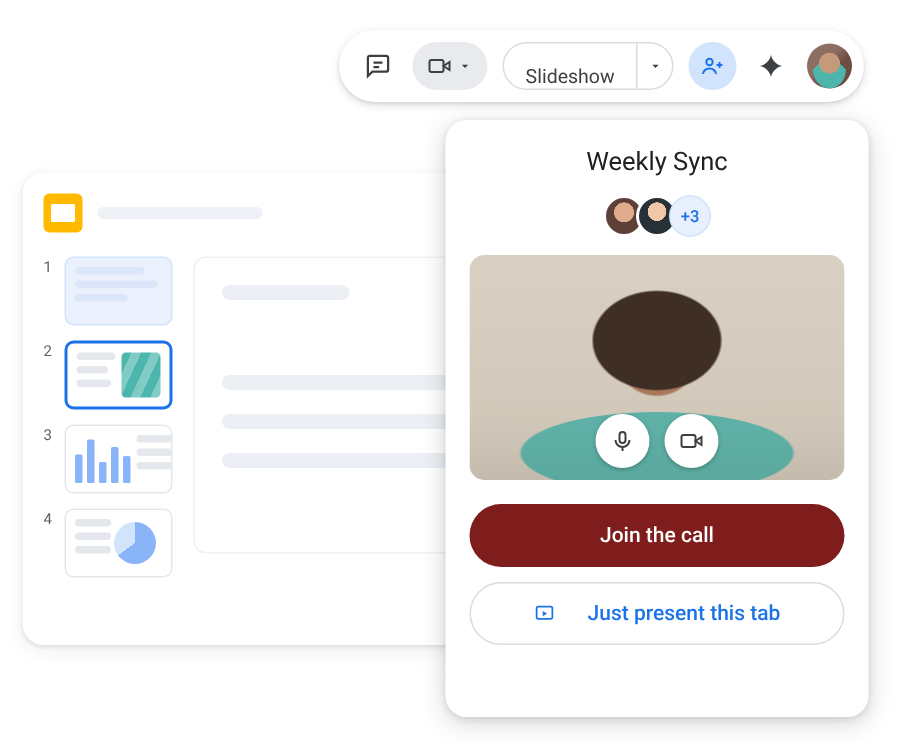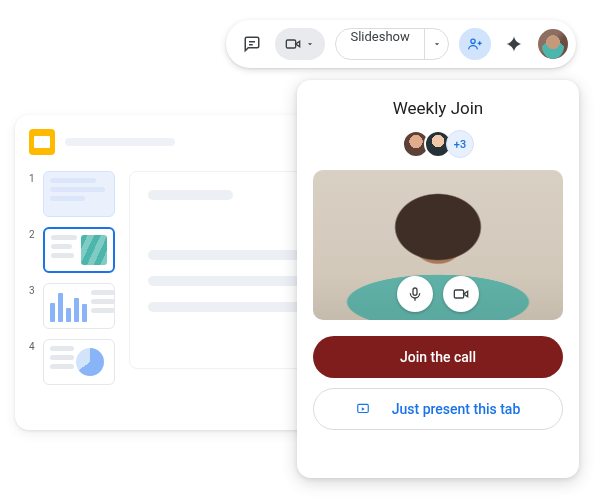--- a/index.html
+++ b/index.html
@@ -37,21 +37,21 @@
   }
   .slideshow-group {
     display: flex; align-items: center;
     height: 32px;
     border: 1px solid #dadce0;
     border-radius: 999px;
     overflow: hidden;
   }
   .slideshow-btn {
     padding: 0 14px; height: 100%;
-    display: flex; align-items: flex-start;
+    display: flex; align-items: flex-end;
     font-size: 13px; color: #3c4043;
     border-right: 1px solid #dadce0;
   }
   .slideshow-drop {
     width: 26px; height: 100%;
     display: flex; align-items: center; justify-content: center;
   }
   .share-btn {
     width: 32px; height: 32px;
     border-radius: 50%;
@@ -319,21 +319,21 @@
       <div class="cline short"></div>
       <div style="height:18px"></div>
       <div class="cline"></div>
       <div class="cline"></div>
       <div class="cline"></div>
     </div>
   </div>
 </div>
 
 <div class="meet">
-  <div class="meet-title">Weekly Join</div>
+  <div class="meet-title">Weekly Sync</div>
 
   <div class="attendees">
     <div class="att a1"></div>
     <div class="att a2"></div>
     <div class="att more">+3</div>
   </div>
 
   <div class="video">
     <div class="video-bg"></div>
     <div class="vcontrols">

